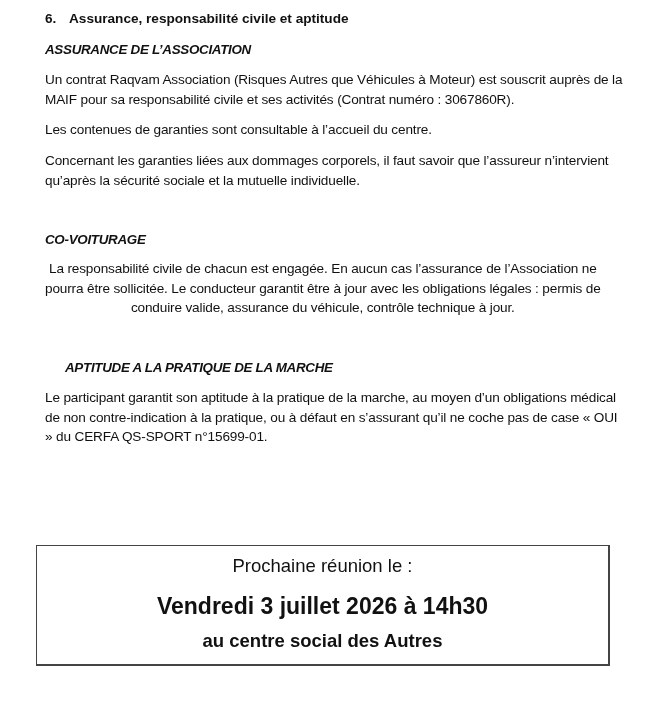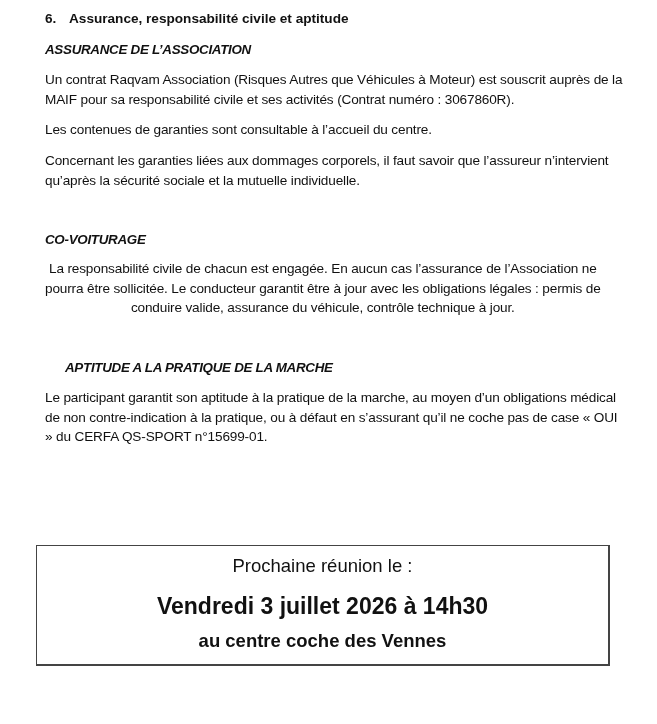--- a/index.html
+++ b/index.html
@@ -125,16 +125,16 @@
 
   <div class="abs para" style="top:388px;">
     <span class="line">Le participant garantit son aptitude à la pratique de la marche, au moyen d’un obligations médical</span>
     <span class="line">de non contre-indication à la pratique, ou à défaut en s’assurant qu’il ne coche pas de case « OUI</span>
     <span class="line">» du CERFA QS-SPORT n°15699-01.</span>
   </div>
 
   <div class="meeting-box">
     <div class="meeting-line meeting-intro">Prochaine réunion le :</div>
     <div class="meeting-line meeting-date">Vendredi 3 juillet 2026 à 14h30</div>
-    <div class="meeting-line meeting-place">au centre coche des Vennes</div>
+    <div class="meeting-line meeting-place">au centre social des Autres</div>
   </div>
 
 </div>
 
 </body></html>

